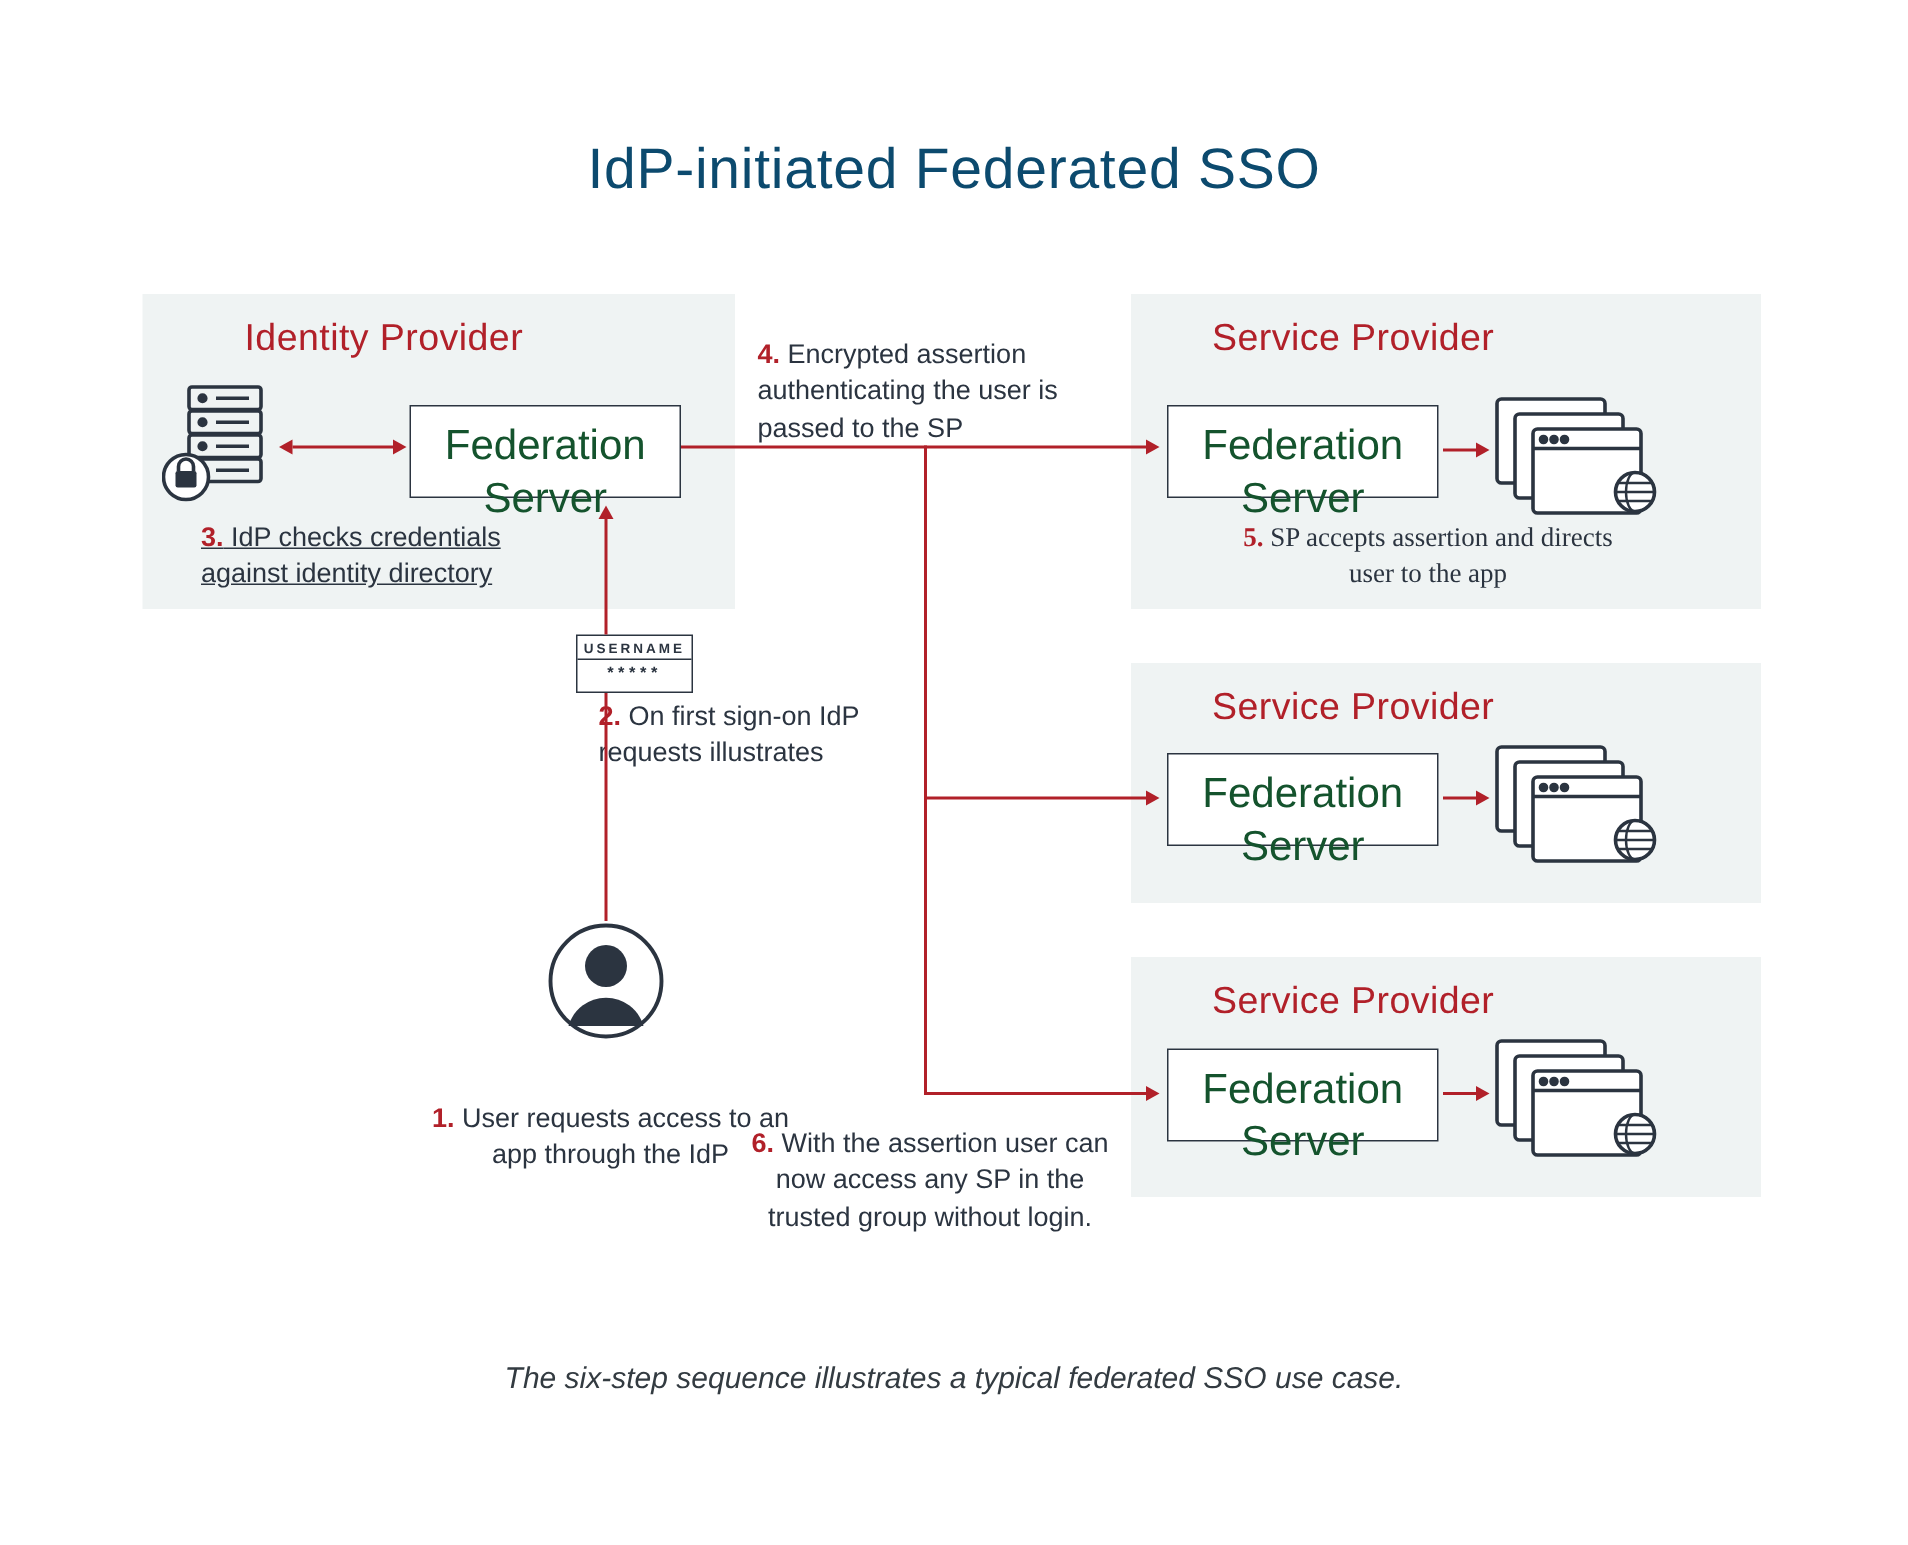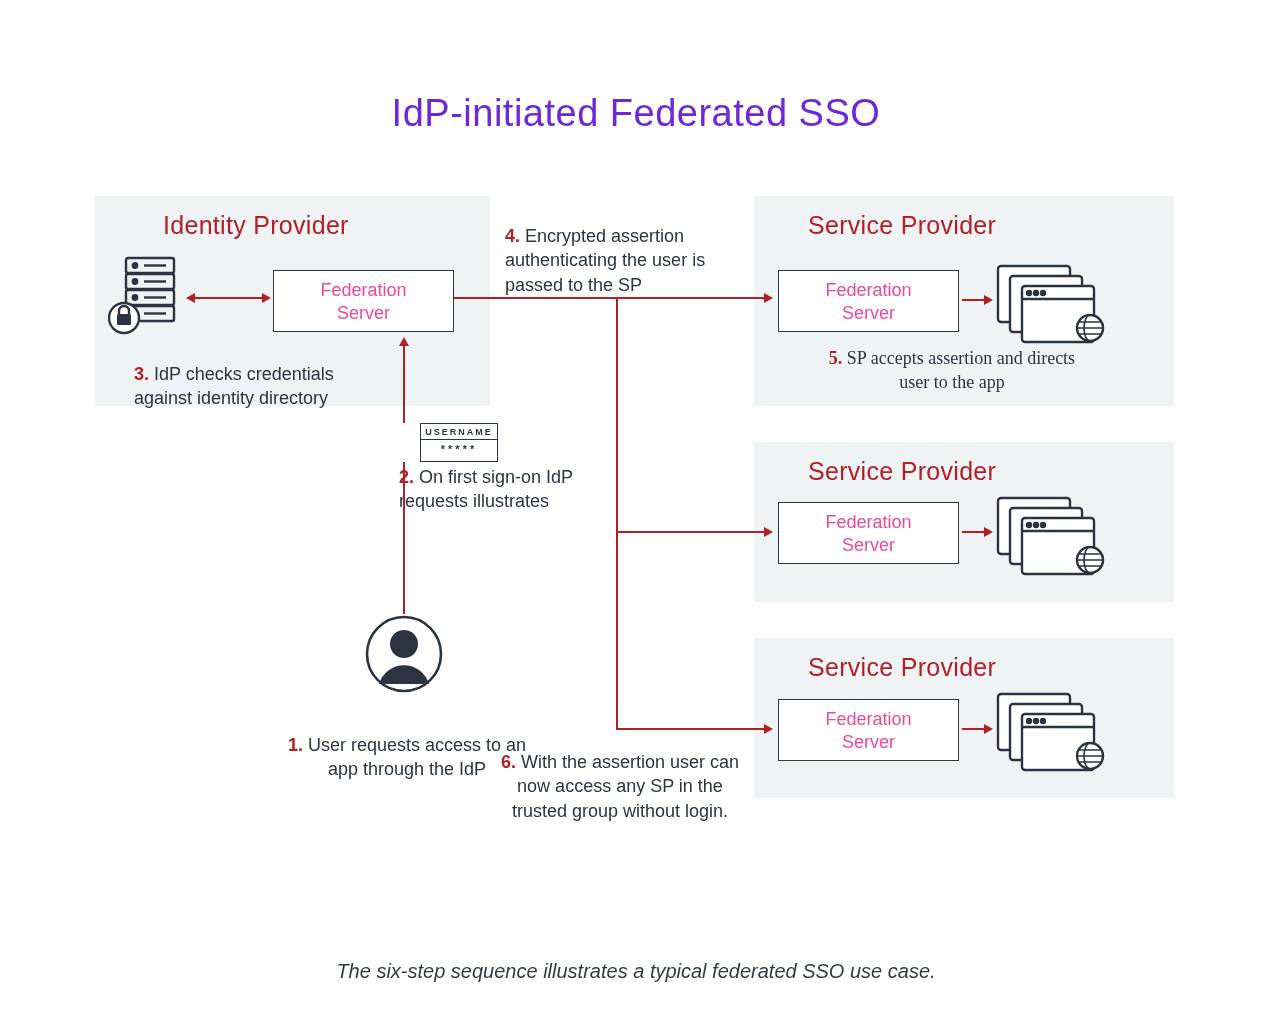--- a/index.html
+++ b/index.html
@@ -1,20 +1,20 @@
 <!DOCTYPE html>
 <html><head>
 <meta charset="utf-8">
 <style>
   html,body{margin:0;padding:0;background:#fff;width:1272px;height:1030px;font-family:"Helvetica Neue",Helvetica,Arial,sans-serif;}
   .root{position:relative;width:1272px;height:1030px;}
-  .title{position:absolute;left:0;top:92px;width:1272px;text-align:center;color:#6d28d9;font-size:38px;font-weight:400;letter-spacing:0.5px;}
+  .title{position:absolute;left:0;top:92px;width:1272px;text-align:center;color:#0c4a6e;font-size:38px;font-weight:400;letter-spacing:0.5px;}
   .pane{position:absolute;background:#eff3f3;}
   .pane-h{position:absolute;color:#b12029;font-size:25px;font-weight:400;letter-spacing:0.3px;}
-  .fed{position:absolute;background:#fff;border:1.2px solid #2b3440;color:#ec4899;font-size:18px;text-align:center;padding-top:8px;line-height:1.25;box-sizing:border-box;}
+  .fed{position:absolute;background:#fff;border:1.2px solid #2b3440;color:#14532d;font-size:28px;text-align:center;padding-top:8px;line-height:1.25;box-sizing:border-box;}
   .step{position:absolute;color:#2b3440;font-size:18px;line-height:1.35;}
   .step b{color:#b12029;font-weight:700;}
   .login-box{position:absolute;border:1.2px solid #2b3440;background:#fff;box-sizing:border-box;}
   .login-user{display:block;text-align:center;font-size:9px;letter-spacing:2px;font-weight:700;color:#2b3440;padding-top:3px;}
   .login-pass{display:block;text-align:center;border-top:1.2px solid #2b3440;font-size:11px;letter-spacing:3px;font-weight:700;color:#2b3440;padding-top:3px;margin-top:2px;}
   .arrow-line{position:absolute;background:#b12029;}
   .arrow-head{position:absolute;width:0;height:0;}
   .arrow-head.right{border-left:9px solid #b12029;border-top:5px solid transparent;border-bottom:5px solid transparent;}
   .arrow-head.left{border-right:9px solid #b12029;border-top:5px solid transparent;border-bottom:5px solid transparent;}
   .arrow-head.up{border-bottom:9px solid #b12029;border-left:5px solid transparent;border-right:5px solid transparent;}
@@ -112,28 +112,28 @@
         <circle cx="42" cy="31" r="2" fill="#2b3440"></circle>
         <circle cx="49" cy="31" r="2" fill="#2b3440"></circle>
         <line x1="28" y1="37" x2="100" y2="37"></line>
       </g>
       <g transform="translate(82,52)">
         <circle cx="14" cy="14" r="13" fill="#fff" stroke="#2b3440" stroke-width="2.4"></circle>
         <path d="M14 1 a13 13 0 0 1 0 26 a6 13 0 0 1 0 -26 M1 14 h26 M3 8 h22 M3 20 h22" fill="none" stroke="#2b3440" stroke-width="1.6"></path>
       </g>
     </svg>
 
-  <div class="login-box" style="left:420px;top:423px;width:78px;height:39px;">
+  <div class="login-box" style="left:384px;top:423px;width:78px;height:39px;">
     <span class="login-user">USERNAME</span>
     <span class="login-pass">*****</span>
   </div>
 
   <div class="step" style="left:287px;top:700px;width:240px;text-align:center;margin-top:33px;"><b>1.</b><span> User requests access to an app through the IdP</span></div>
   <div class="step" style="left:399px;top:465px;width:190px;"><b>2.</b><span> On first sign-on IdP requests illustrates</span></div>
-  <div class="step" style="left:134px;top:362px;width:260px;"><b>3.</b><span> IdP checks credentials against identity directory</span></div>
+  <div class="step" style="left:134px;top:346px;width:260px;text-decoration:underline;"><b>3.</b><span> IdP checks credentials against identity directory</span></div>
   <div class="step" style="left:505px;top:224px;width:225px;text-align:left;"><b>4.</b><span> Encrypted assertion authenticating the user is passed to the SP</span></div>
   <div class="step" style="left:822px;top:346px;width:260px;text-align:center;font-family:Liberation Serif, serif;"><b>5.</b><span> SP accepts assertion and directs user to the app</span></div>
   <div class="step" style="left:490px;top:750px;width:260px;text-align:center;"><b>6.</b><span> With the assertion user can now access any SP in the trusted group without login.</span></div>
 
   <div class="arrow-line" style="left:195px;top:297px;width:70px;height:1.8px;"></div>
   <div class="arrow-head left" style="left:186px;top:293px;"></div>
   <div class="arrow-head right" style="left:262px;top:293px;"></div>
 
   <div class="arrow-line" style="left:454px;top:297px;width:312px;height:1.8px;"></div>
   <div class="arrow-head right" style="left:764px;top:293px;"></div>
@@ -150,14 +150,14 @@
   <div class="arrow-head up" style="left:399px;top:337px;"></div>
 
   <div class="arrow-line" style="left:616px;top:297px;width:1.8px;height:433px;"></div>
 
   <div class="arrow-line" style="left:616px;top:531px;width:150px;height:1.8px;"></div>
   <div class="arrow-head right" style="left:764px;top:527px;"></div>
 
   <div class="arrow-line" style="left:616px;top:728px;width:150px;height:1.8px;"></div>
   <div class="arrow-head right" style="left:764px;top:724px;"></div>
 
-  <div class="caption" style="top:960px;">The six-step sequence illustrates a typical federated SSO use case.</div>
+  <div class="caption" style="top:908px;">The six-step sequence illustrates a typical federated SSO use case.</div>
 </div>
 
 </body></html>

